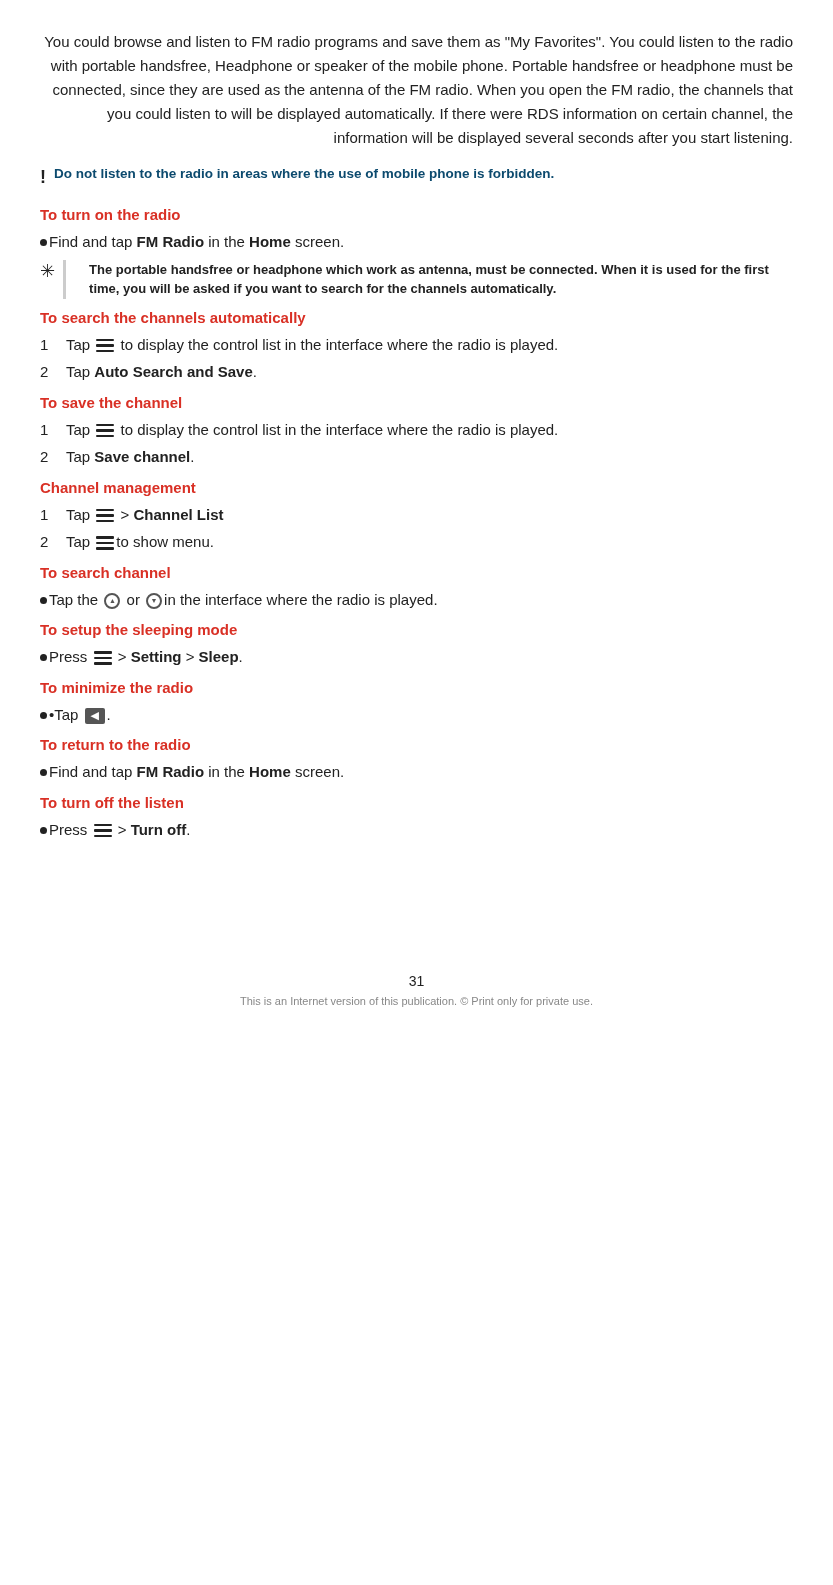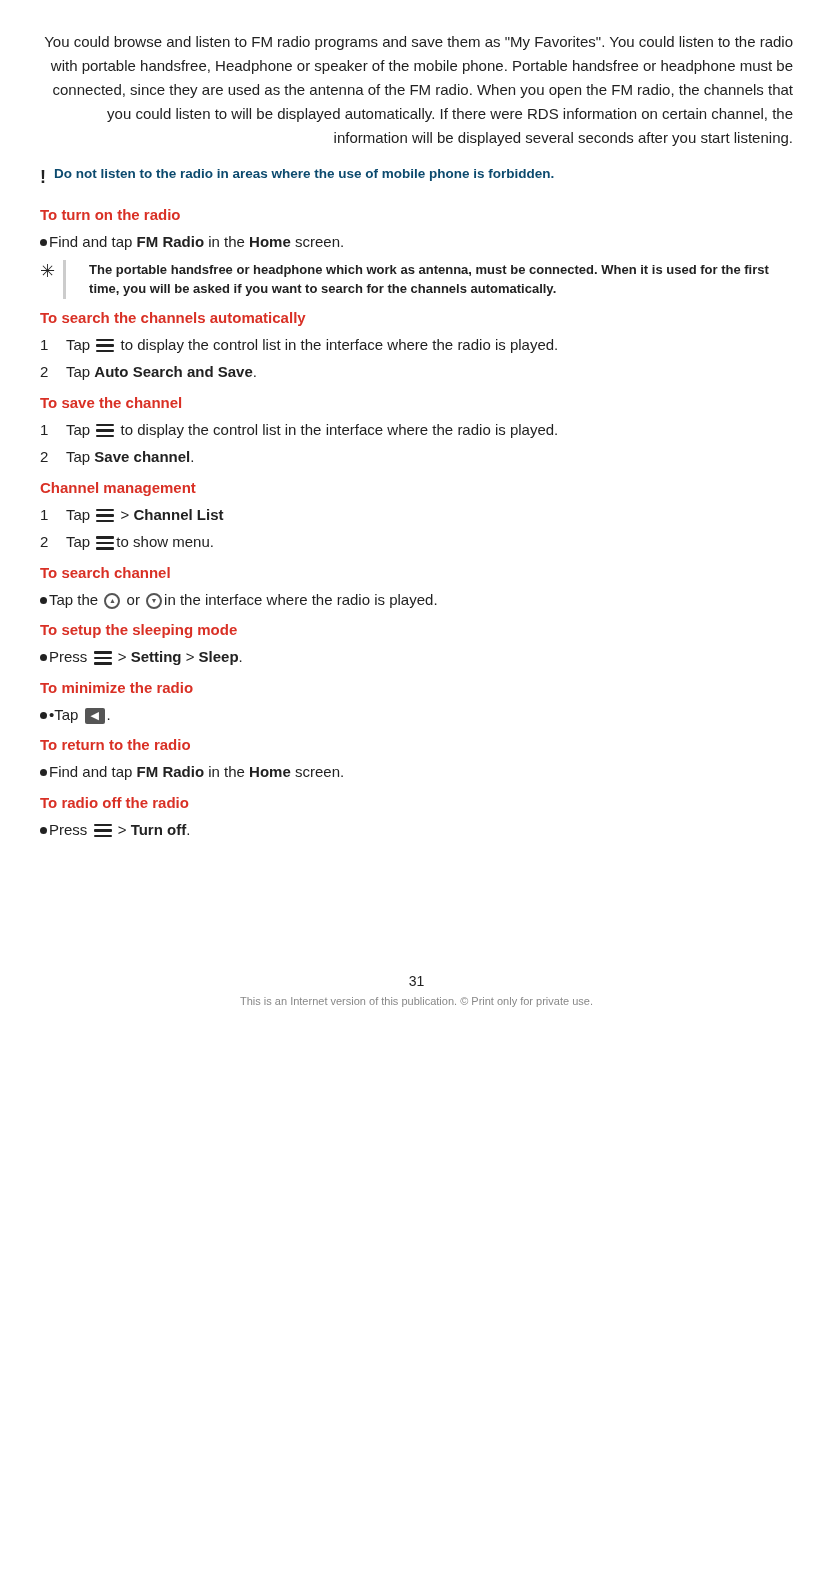--- a/index.html
+++ b/index.html
@@ -285,21 +285,21 @@
     <div class="section-heading">To return to the radio</div>
     <div class="bullet-item">
       <div class="bullet">
           <div class="bullet-dot"></div>
         </div>
       <span>Find and tap <b>FM Radio</b> in the <b>Home</b> screen.</span>
     </div>
   </div>
 
   <div>
-    <div class="section-heading">To radio off the radio</div>
+    <div class="section-heading">To turn off the listen</div>
     <div class="bullet-item">
       <div class="bullet">
           <div class="bullet-dot"></div>
         </div>
       <span>Press <span class="menu-icon"><span></span><span></span><span></span></span> &gt; <b>Turn off</b>.</span>
     </div>
   </div>
 
   <div style="height: 200px;"></div>
 

